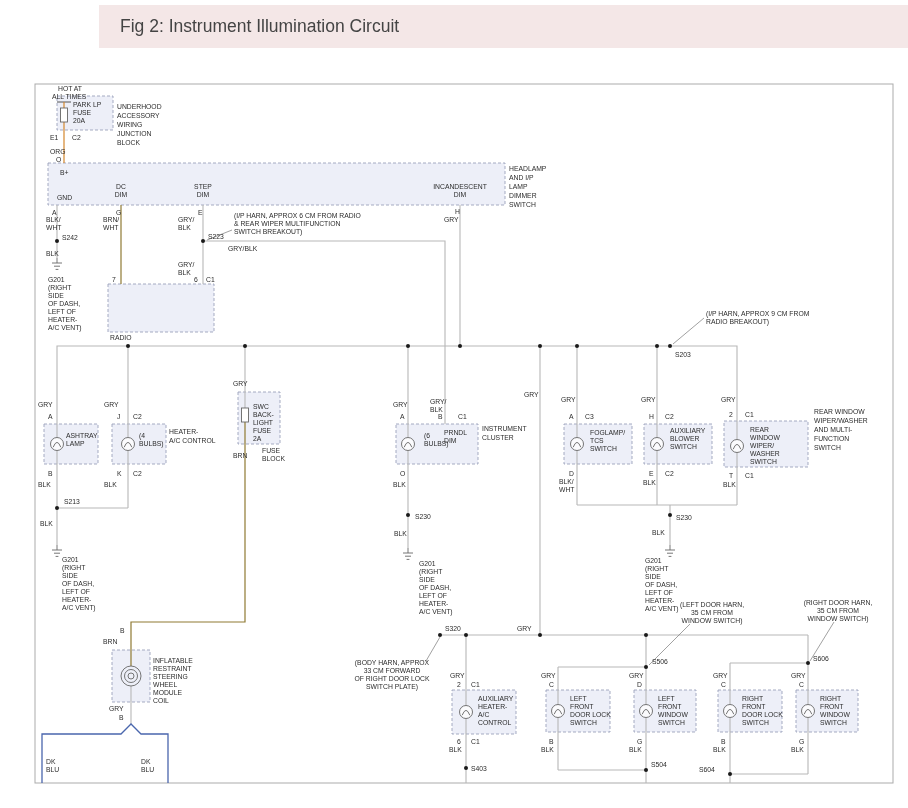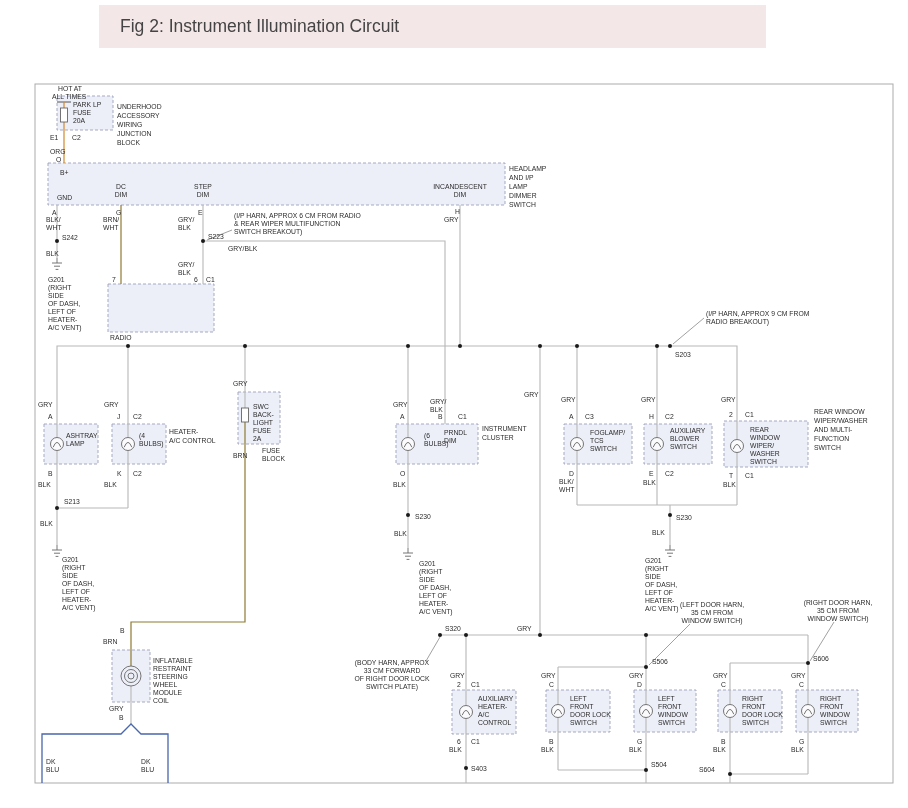--- a/index.html
+++ b/index.html
@@ -2,21 +2,21 @@
 <html style="--wire-gray: #b7b7b7; --wire-orange: #d4862c; --wire-brown: #8f7a33; --wire-blue: #4a66ad; --box-fill: #edeff8; --box-stroke: #9ba1bb; --text: #2b2b2b; --header-bg: #f4e7e7; --header-text: #444444; --border: #ababab;"><head>
 <meta charset="utf-8">
 <style>
   :root{
     --wire-gray:#b7b7b7; --wire-orange:#d4862c; --wire-brown:#8f7a33; --wire-blue:#4a66ad;
     --box-fill:#edeff8; --box-stroke:#9ba1bb; --text:#2b2b2b;
     --header-bg:#f4e7e7; --header-text:#444444; --border:#ababab;
   }
   html,body{margin:0;padding:0;background:#fff;}
   .page{position:relative;width:908px;height:808px;background:#fff;font-family:"Liberation Sans",sans-serif;overflow:hidden;}
-  .titlebar{position:absolute;left:99px;top:5px;width:667px;height:43px;background:var(--header-bg);display:flex;align-items:center;}
+  .titlebar{position:absolute;left:99px;top:5px;width:809px;height:43px;background:var(--header-bg);display:flex;align-items:center;}
   .titlebar span{margin-left:21px;font-size:17.5px;color:var(--header-text);}
   svg{position:absolute;left:0;top:0;}
   .wg{stroke:var(--wire-gray);stroke-width:1.1;fill:none;}
   .wo{stroke:var(--wire-orange);stroke-width:1.2;fill:none;}
   .wb{stroke:var(--wire-brown);stroke-width:1.2;fill:none;}
   .wu{stroke:var(--wire-blue);stroke-width:1.3;fill:none;}
   .ld{stroke:#787878;stroke-width:0.7;fill:none;}
   .wd{stroke:#555;stroke-width:1;fill:none;}
   .cbox{fill:var(--box-fill);stroke:var(--box-stroke);stroke-width:0.9;stroke-dasharray:3 2;}
   .sym{stroke:#666;fill:none;stroke-width:0.9;}

